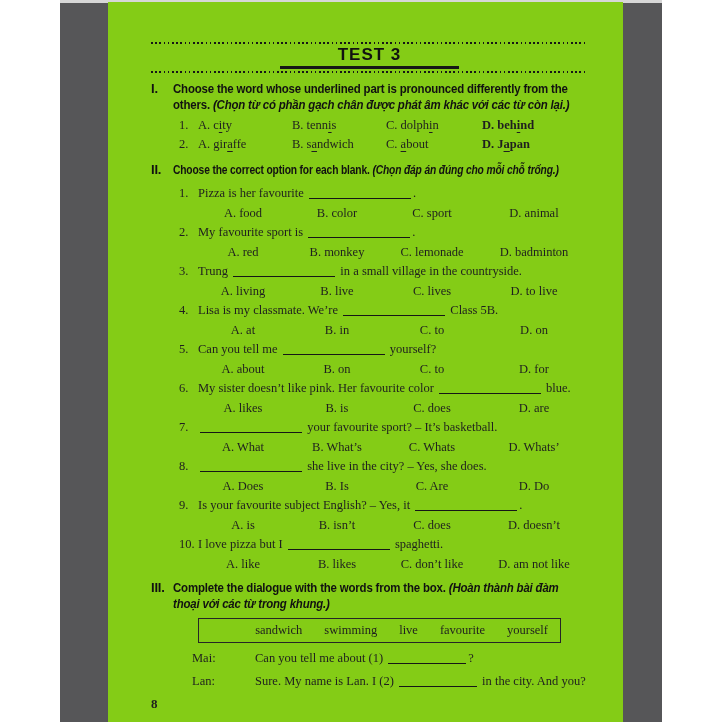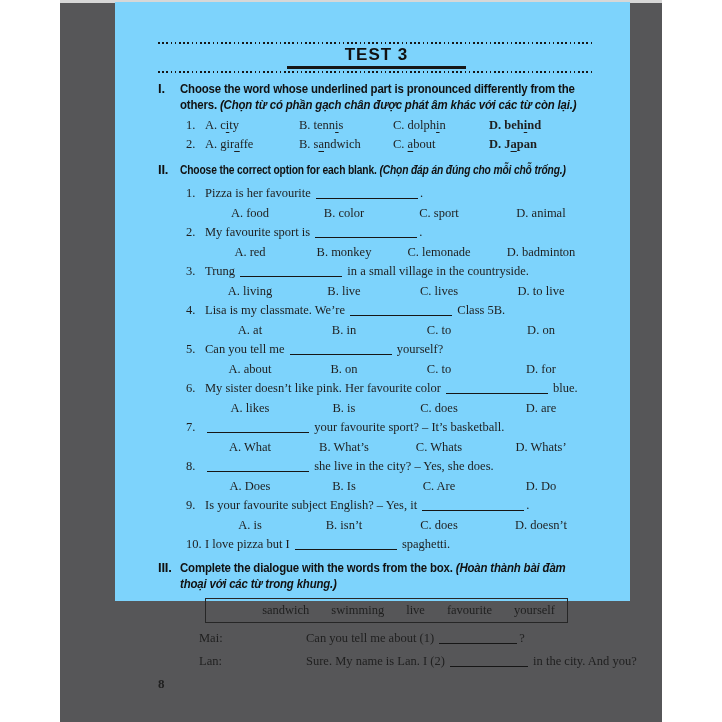--- a/index.html
+++ b/index.html
@@ -4,21 +4,21 @@
 <style>
   html,body{margin:0;padding:0;}
   body{
     width:722px;height:722px;position:relative;overflow:hidden;
     background:#ffffff;
     font-family:"Liberation Serif","DejaVu Serif",serif;
     color:#1f1f1f;
   }
   .photo-bg{position:absolute;left:60px;top:0;width:602px;height:722px;background:#565658;}
   .photo-top-edge{position:absolute;left:60px;top:0;width:602px;height:3px;background:#d7d7d7;}
-  .page{position:absolute;left:115px;top:2px;width:515px;height:599px;background:#7dd3fc;}
+  .page{position:absolute;left:108px;top:2px;width:515px;height:720px;background:#84cc16;}
   .content{position:absolute;left:43px;top:36px;width:437px;font-size:12.5px;}
 
   
   .test-header{margin-top:4px;}
   .dotted-rule{height:2px;background:repeating-linear-gradient(90deg,#161616 0 1.6px,transparent 1.6px 4.2px);}
   .title-row{text-align:center;margin:1px 0 2px 0;}
   .test-title{
     display:inline-block;
     font-family:"Liberation Sans","DejaVu Sans",sans-serif;
     font-weight:bold;font-size:17px;line-height:20px;letter-spacing:1px;
@@ -57,21 +57,21 @@
 
   .blank{display:inline-block;width:102px;border-bottom:1.7px solid #161616;transform:translateY(2px);margin:0 2px;}
 
   
   .word-box{
     margin-top:6px;margin-left:47px;width:337px;
     border:1.6px solid #262626;padding:4px 12px;
     display:flex;gap:22px;line-height:15px;justify-content:flex-end;
   }
   .dialogue{margin-top:7px;}
-  .dlg-row{display:flex;padding-left:41px;line-height:16px;margin-bottom:7px;gap:44px;}
+  .dlg-row{display:flex;padding-left:41px;line-height:16px;margin-bottom:7px;}
   .dlg-speaker{width:55px;flex:none;}
   .dlg-text{white-space:nowrap;margin-left:8px;}
   .dialogue .blank{width:78px;}
 
   .page-number{margin-top:6px;font-weight:bold;font-size:13px;}
 </style>
 </head>
 <body>
 
 <div class="photo-bg"></div>
@@ -226,20 +226,26 @@
             <span class="opt">B. isn’t</span>
             <span class="opt">C. does</span>
             <span class="opt">D. doesn’t</span>
           </div>
         </div>
         <div class="q-item">
           <div class="q-line">
             <span class="q-num">10.</span>
             <span class="q-text">I love pizza but I <span class="blank"></span> spaghetti.</span>
           </div>
+          <div class="q-opts">
+            <span class="opt">A. like</span>
+            <span class="opt">B. likes</span>
+            <span class="opt">C. don’t like</span>
+            <span class="opt">D. am not like</span>
+          </div>
         </div>
       </div>
 
     <div class="section-head">
       <span class="sec-numeral">III.</span>
       <span class="sec-text sec3-text">
         <span>Complete the dialogue with the words from the box.</span>
         <span class="vi">(Hoàn thành bài đàm thoại với các từ trong khung.)</span>
       </span>
     </div>

